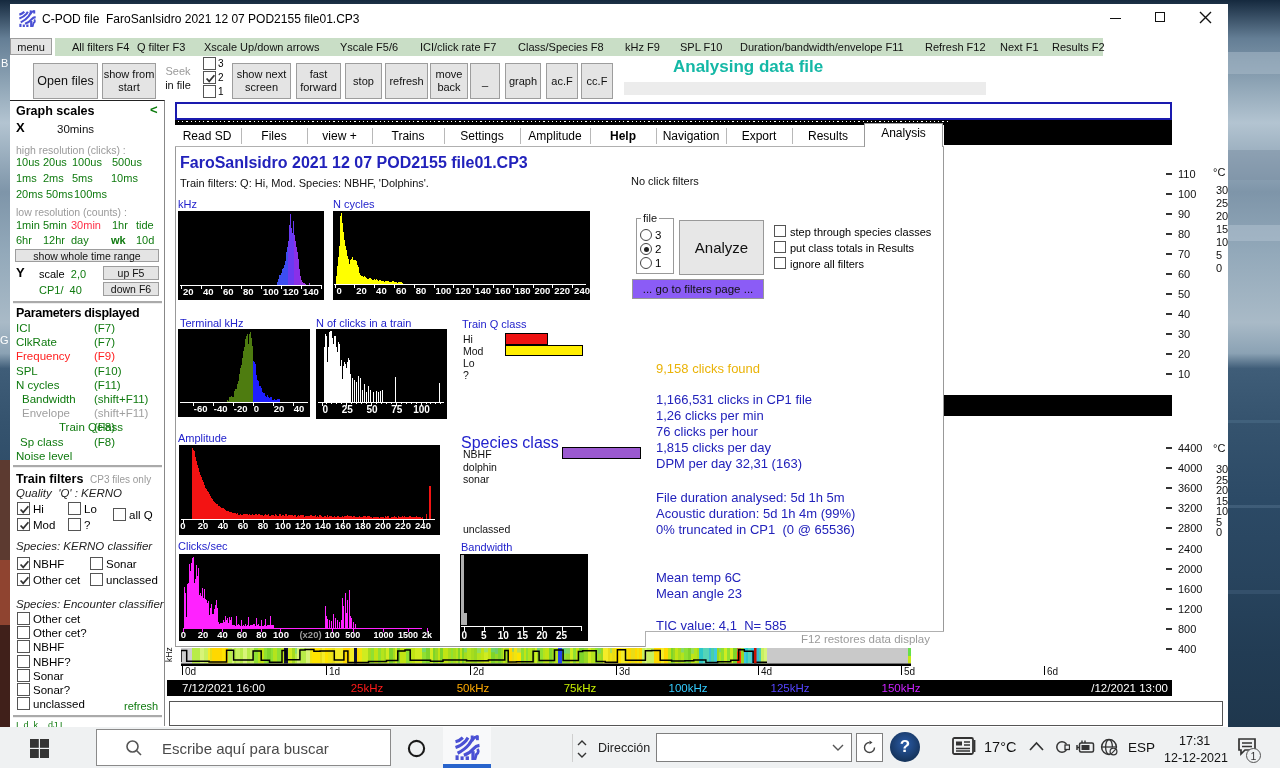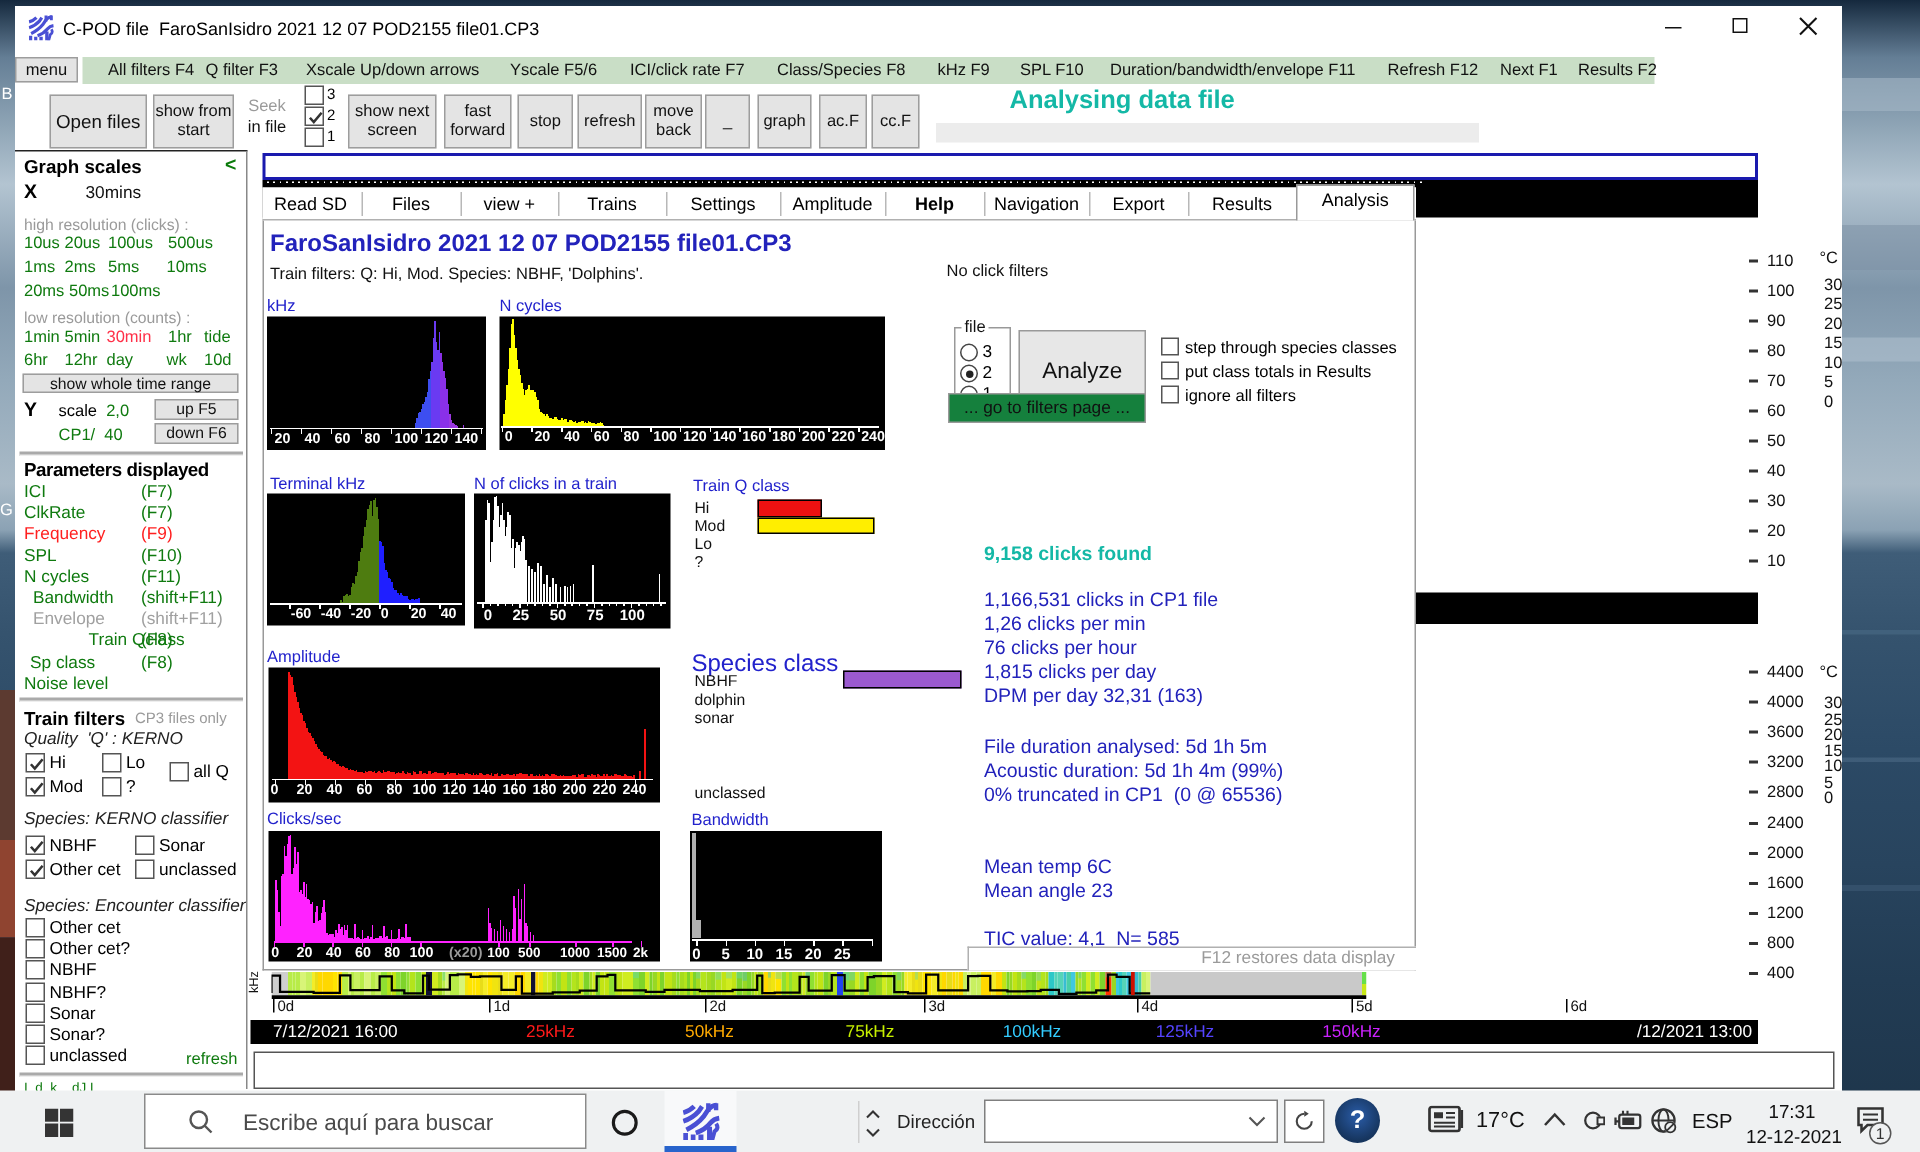--- a/index.html
+++ b/index.html
@@ -411,21 +411,21 @@
 <div style="position:absolute;left:46px;top:188px;font-size:11px;color:#0f7a0f;font-weight:normal;white-space:nowrap;line-height:1.15;">50ms</div>
 <div style="position:absolute;left:74px;top:188px;font-size:11px;color:#0f7a0f;font-weight:normal;white-space:nowrap;line-height:1.15;">100ms</div>
 <div style="position:absolute;left:16px;top:219px;font-size:11px;color:#0f7a0f;font-weight:normal;white-space:nowrap;line-height:1.15;">1min</div>
 <div style="position:absolute;left:43px;top:219px;font-size:11px;color:#0f7a0f;font-weight:normal;white-space:nowrap;line-height:1.15;">5min</div>
 <div style="position:absolute;left:71px;top:219px;font-size:11px;color:#ff3048;font-weight:normal;white-space:nowrap;line-height:1.15;">30min</div>
 <div style="position:absolute;left:112px;top:219px;font-size:11px;color:#0f7a0f;font-weight:normal;white-space:nowrap;line-height:1.15;">1hr</div>
 <div style="position:absolute;left:136px;top:219px;font-size:11px;color:#0f7a0f;font-weight:normal;white-space:nowrap;line-height:1.15;">tide</div>
 <div style="position:absolute;left:16px;top:234px;font-size:11px;color:#0f7a0f;font-weight:normal;white-space:nowrap;line-height:1.15;">6hr</div>
 <div style="position:absolute;left:43px;top:234px;font-size:11px;color:#0f7a0f;font-weight:normal;white-space:nowrap;line-height:1.15;">12hr</div>
 <div style="position:absolute;left:71px;top:234px;font-size:11px;color:#0f7a0f;font-weight:normal;white-space:nowrap;line-height:1.15;">day</div>
-<div style="position:absolute;left:111px;top:234px;font-size:11px;color:#0f7a0f;font-weight:normal;white-space:nowrap;line-height:1.15;">wk</div>
+<div style="position:absolute;left:111px;top:234px;font-size:11px;color:#0f7a0f;font-weight:bold;white-space:nowrap;line-height:1.15;">wk</div>
 <div style="position:absolute;left:136px;top:234px;font-size:11px;color:#0f7a0f;font-weight:normal;white-space:nowrap;line-height:1.15;">10d</div>
 <div style="position:absolute;left:16px;top:206px;font-size:10.5px;color:#9a9a9a;font-weight:normal;white-space:nowrap;line-height:1.15;">low resolution (counts) :</div>
 <div style="position:absolute;left:15px;top:249px;width:144px;height:13px;background:#e4e4e4;border:1px solid #9d9d9d;box-sizing:border-box;font-size:10.5px;text-align:center;display:flex;align-items:center;justify-content:center;color:#111;white-space:nowrap">show whole time range</div>
 <div style="position:absolute;left:16px;top:266px;font-size:13px;color:#000;font-weight:bold;white-space:nowrap;line-height:1.15;">Y</div>
 <div style="position:absolute;left:39px;top:268px;font-size:11px;color:#000;font-weight:normal;white-space:nowrap;line-height:1.15;">scale&nbsp; <span style="color:#0f7a0f">2,0</span></div>
 <div style="position:absolute;left:103px;top:266px;width:56px;height:14px;background:#e4e4e4;border:1px solid #9d9d9d;box-sizing:border-box;font-size:10.5px;text-align:center;display:flex;align-items:center;justify-content:center;color:#111;white-space:nowrap">up F5</div>
 <div style="position:absolute;left:39px;top:284px;font-size:11px;color:#0f7a0f;font-weight:normal;white-space:nowrap;line-height:1.15;">CP1/&nbsp; 40</div>
 <div style="position:absolute;left:103px;top:282px;width:56px;height:14px;background:#e4e4e4;border:1px solid #9d9d9d;box-sizing:border-box;font-size:10.5px;text-align:center;display:flex;align-items:center;justify-content:center;color:#111;white-space:nowrap">down F6</div>
 <div class="abs" style="left:13px;top:301px;width:149px;height:3px;background:#aaa;border-bottom:1px solid #eee"></div>
 <div style="position:absolute;left:16px;top:306px;font-size:12.5px;color:#000;font-weight:bold;white-space:nowrap;line-height:1.15;letter-spacing:-0.3px">Parameters displayed</div>
@@ -689,21 +689,21 @@
 <div style="position:absolute;left:655px;top:243px;font-size:11.5px;color:#000;font-weight:normal;white-space:nowrap;line-height:1.15;">2</div>
 <div style="position:absolute;left:640px;top:257px;width:12px;height:12px;border-radius:50%;background:#fff;border:1px solid #444;box-sizing:border-box"></div>
 <div style="position:absolute;left:655px;top:257px;font-size:11.5px;color:#000;font-weight:normal;white-space:nowrap;line-height:1.15;">1</div>
 <div class="abs" style="left:679px;top:220px;width:85px;height:55px;background:#e7e7e7;border:1px solid #999;display:flex;align-items:center;justify-content:center;font-size:15px;color:#111">Analyze</div>
 <div style="position:absolute;left:774px;top:225px;width:12px;height:12px;background:#fff;border:1px solid #555;box-sizing:border-box"></div>
 <div style="position:absolute;left:790px;top:226px;font-size:11px;color:#000;font-weight:normal;white-space:nowrap;line-height:1.15;">step through species classes</div>
 <div style="position:absolute;left:774px;top:241px;width:12px;height:12px;background:#fff;border:1px solid #555;box-sizing:border-box"></div>
 <div style="position:absolute;left:790px;top:242px;font-size:11px;color:#000;font-weight:normal;white-space:nowrap;line-height:1.15;">put class totals in Results</div>
 <div style="position:absolute;left:774px;top:257px;width:12px;height:12px;background:#fff;border:1px solid #555;box-sizing:border-box"></div>
 <div style="position:absolute;left:790px;top:258px;font-size:11px;color:#000;font-weight:normal;white-space:nowrap;line-height:1.15;">ignore all filters</div>
-<div class="abs" style="left:632px;top:262px;width:132px;height:20px;background:#15803d;border:1px solid #999;display:flex;align-items:center;justify-content:center;font-size:11.5px;color:#111">... go to filters page ...</div>
+<div class="abs" style="left:632px;top:279px;width:132px;height:20px;background:#8b5cf6;border:1px solid #999;display:flex;align-items:center;justify-content:center;font-size:11.5px;color:#111">... go to filters page ...</div>
 <div style="position:absolute;left:180px;top:317px;font-size:11px;color:#2222cc;font-weight:normal;white-space:nowrap;line-height:1.15;">Terminal kHz</div>
 <svg class="abs" style="left:178px;top:329px;background:#000" width="132" height="88" shape-rendering="crispEdges">
     <rect x="48.8" y="71.2" width="1.0" height="1.8" fill="#4e7c10"></rect>
     <rect x="49.8" y="72.1" width="1.0" height="0.9" fill="#4e7c10"></rect>
     <rect x="50.8" y="68.1" width="1.0" height="4.9" fill="#4e7c10"></rect>
     <rect x="51.8" y="67.7" width="1.0" height="5.3" fill="#4e7c10"></rect>
     <rect x="52.8" y="67.1" width="1.0" height="5.9" fill="#4e7c10"></rect>
     <rect x="53.8" y="68.1" width="1.0" height="4.9" fill="#4e7c10"></rect>
     <rect x="54.8" y="67.6" width="1.0" height="5.4" fill="#4e7c10"></rect>
     <rect x="55.8" y="62.4" width="1.0" height="10.6" fill="#4e7c10"></rect>
@@ -1273,21 +1273,21 @@
     <rect x="82.1" y="72" width="1" height="4.5" fill="#fff"></rect>
     <rect x="101.5" y="72" width="1" height="4.5" fill="#fff"></rect>
     <rect x="121" y="72" width="1" height="4.5" fill="#fff"></rect>
     <text x="4.3" y="85" font-size="10" fill="#fff" text-anchor="middle" font-weight="bold">0</text>
     <text x="23.8" y="85" font-size="10" fill="#fff" text-anchor="middle" font-weight="bold">5</text>
     <text x="43.2" y="85" font-size="10" fill="#fff" text-anchor="middle" font-weight="bold">10</text>
     <text x="62.6" y="85" font-size="10" fill="#fff" text-anchor="middle" font-weight="bold">15</text>
     <text x="82.1" y="85" font-size="10" fill="#fff" text-anchor="middle" font-weight="bold">20</text>
     <text x="101.5" y="85" font-size="10" fill="#fff" text-anchor="middle" font-weight="bold">25</text>
   </svg>
-<div style="position:absolute;left:656px;top:362px;font-size:13px;color:#14b8a6;font-weight:bold;white-space:nowrap;line-height:1.15;">9,158 clicks found</div>
+<div style="position:absolute;left:656px;top:362px;font-size:13px;color:#eab308;font-weight:normal;white-space:nowrap;line-height:1.15;">9,158 clicks found</div>
 <div style="position:absolute;left:656px;top:393px;font-size:13px;color:#2222bb;font-weight:normal;white-space:nowrap;line-height:1.15;">1,166,531 clicks in CP1 file</div>
 <div style="position:absolute;left:656px;top:409px;font-size:13px;color:#2222bb;font-weight:normal;white-space:nowrap;line-height:1.15;">1,26 clicks per min</div>
 <div style="position:absolute;left:656px;top:425px;font-size:13px;color:#2222bb;font-weight:normal;white-space:nowrap;line-height:1.15;">76 clicks per hour</div>
 <div style="position:absolute;left:656px;top:441px;font-size:13px;color:#2222bb;font-weight:normal;white-space:nowrap;line-height:1.15;">1,815 clicks per day</div>
 <div style="position:absolute;left:656px;top:457px;font-size:13px;color:#2222bb;font-weight:normal;white-space:nowrap;line-height:1.15;">DPM per day 32,31 (163)</div>
 <div style="position:absolute;left:656px;top:491px;font-size:13px;color:#2222bb;font-weight:normal;white-space:nowrap;line-height:1.15;">File duration analysed: 5d 1h 5m</div>
 <div style="position:absolute;left:656px;top:507px;font-size:13px;color:#2222bb;font-weight:normal;white-space:nowrap;line-height:1.15;">Acoustic duration: 5d 1h 4m (99%)</div>
 <div style="position:absolute;left:656px;top:523px;font-size:13px;color:#2222bb;font-weight:normal;white-space:nowrap;line-height:1.15;">0% truncated in CP1&nbsp; (0 @ 65536)</div>
 <div style="position:absolute;left:656px;top:571px;font-size:13px;color:#2222bb;font-weight:normal;white-space:nowrap;line-height:1.15;">Mean temp 6C</div>
 <div style="position:absolute;left:656px;top:587px;font-size:13px;color:#2222bb;font-weight:normal;white-space:nowrap;line-height:1.15;">Mean angle 23</div>

